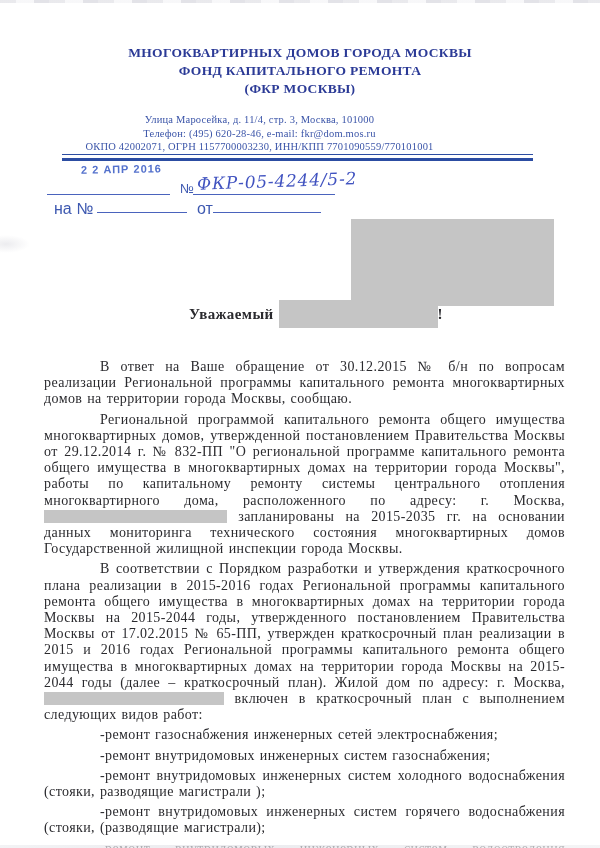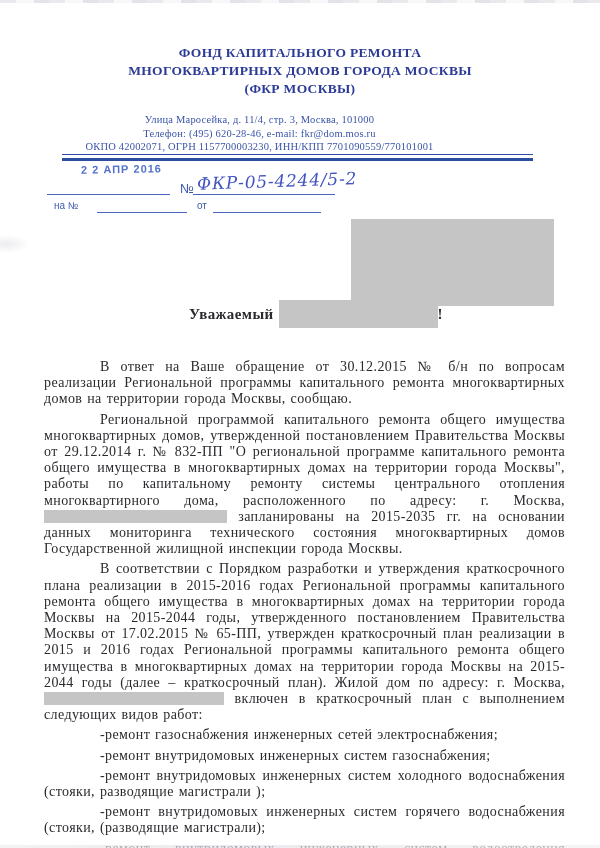--- a/index.html
+++ b/index.html
@@ -47,21 +47,21 @@
     font-family:"Liberation Sans",sans-serif;font-weight:bold;font-size:11px;
     letter-spacing:1px;color:var(--stamp-blue);transform:rotate(-1deg);opacity:.92;
   }
   .uline{position:absolute;height:0;border-bottom:1.5px solid #4a63bd;}
   .u-date{left:47px;top:194px;width:123px;}
   .u-number{left:193px;top:194px;width:142px;}
   .u-onnum{left:97px;top:212px;width:90px;}
   .u-from{left:213px;top:212px;width:108px;}
   .field-label{
     position:absolute;font-family:"Liberation Sans",sans-serif;
-    color:var(--field-blue);font-size:10px;white-space:nowrap;
+    color:var(--field-blue);font-size:16px;white-space:nowrap;
   }
   .lbl-number{left:180px;top:181px;font-size:13px;}
   .lbl-onnum{left:54px;top:200px;}
   .lbl-from{left:197px;top:200px;text-align:right;}
   .handwriting{
     position:absolute;left:197px;top:171px;white-space:nowrap;
     font-family:"DejaVu Serif",serif;font-style:italic;font-size:17px;
     color:var(--hand-blue);letter-spacing:.8px;transform:rotate(-2deg);
   }
   .recipient-redaction{
@@ -82,22 +82,22 @@
 </style>
 </head>
 <body>
 
 <div class="page">
 
   <div class="scan-top"></div>
   <div class="scan-smudge"></div>
 
   <div class="org-name" id="org-name">
+      <div>МНОГОКВАРТИРНЫХ ДОМОВ ГОРОДА МОСКВЫ</div>
       <div>ФОНД КАПИТАЛЬНОГО РЕМОНТА</div>
-      <div>МНОГОКВАРТИРНЫХ ДОМОВ ГОРОДА МОСКВЫ</div>
       <div>(ФКР МОСКВЫ)</div>
     </div>
 
   <div class="contacts" id="contacts">
       <div>Улица Маросейка, д. 11/4, стр. 3, Москва, 101000</div>
       <div>Телефон: (495) 620-28-46, e-mail: fkr@dom.mos.ru</div>
       <div>ОКПО 42002071, ОГРН 1157700003230, ИНН/КПП 7701090559/770101001</div>
     </div>
 
   <div class="rule"></div>

